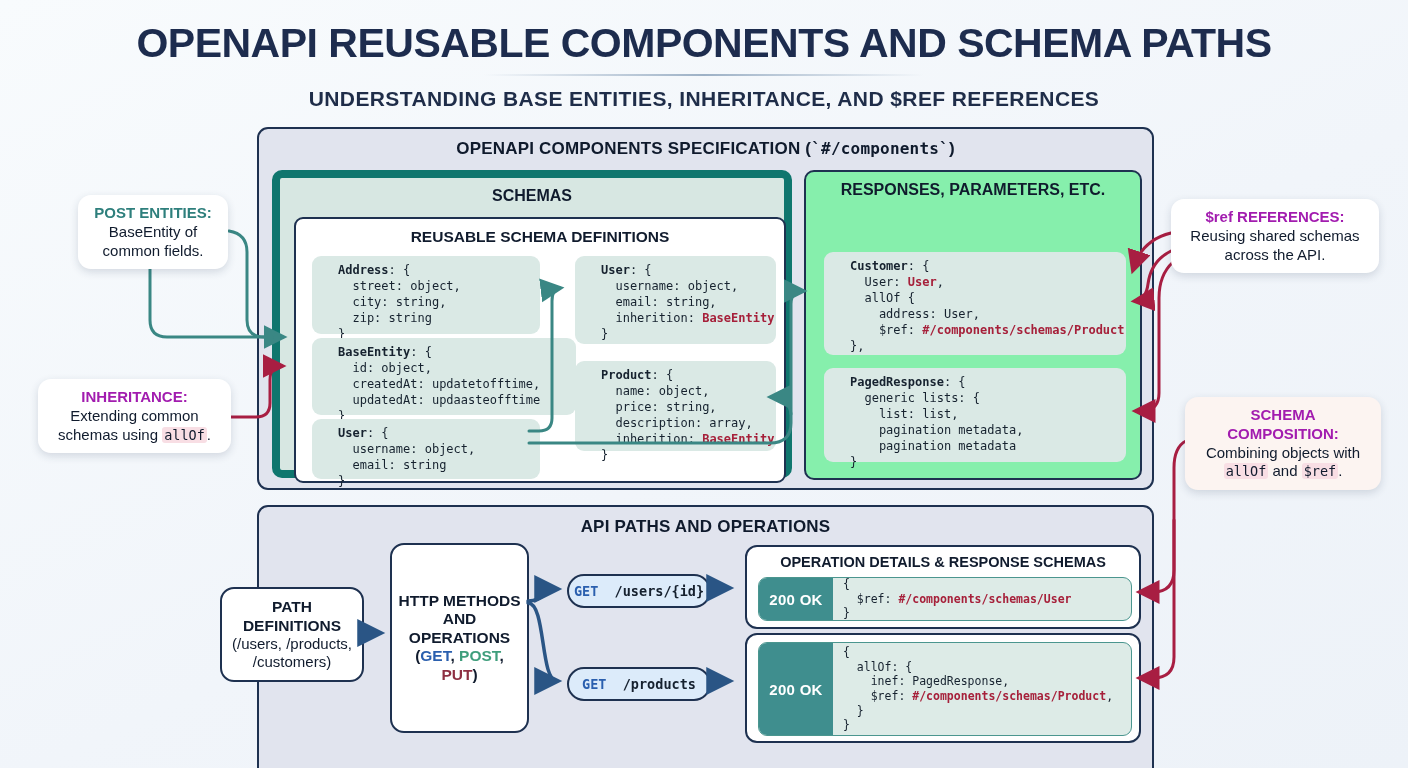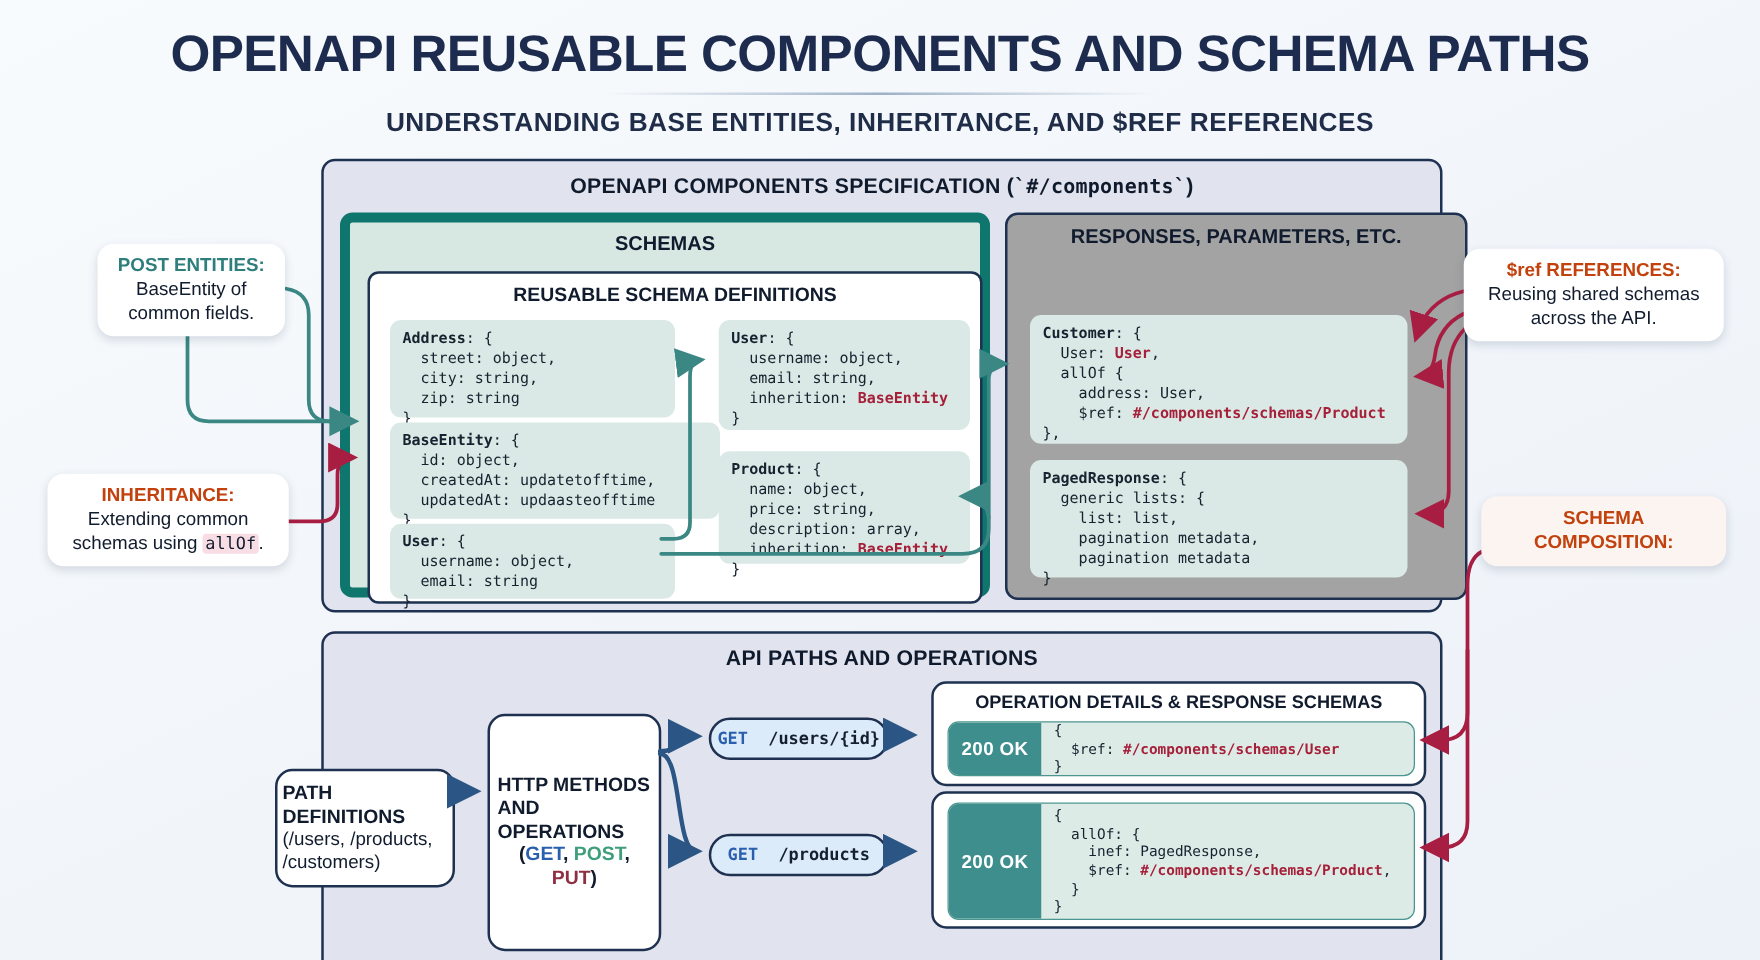--- a/index.html
+++ b/index.html
@@ -38,70 +38,70 @@
     border-radius: 11px;
   }
   .box-header { text-align: center; font-size: 17px; font-weight: bold; letter-spacing: .2px; color: #0f1a2c; }
   .mono-inline { font-family: "DejaVu Sans Mono", monospace; font-size: 16px; font-weight: bold; }
 
   .schemas-panel {
     left: 13px; top: 41px; width: 520px; height: 308px;
     background: #d7e7e2; border: 8px solid #0f766e; border-radius: 10px;
   }
   .responses-panel {
-    left: 545px; top: 41px; width: 370px; height: 310px;
-    background: #a3a3a3; border: 2px solid #1e3150; border-radius: 10px;
+    left: 545px; top: 41px; width: 338px; height: 310px;
+    background: #86efac; border: 2px solid #1e3150; border-radius: 10px;
   }
   .panel-label { text-align: center; font-size: 16px; font-weight: bold; margin-top: 9px; color: #101b2d; }
 
   .defs-box {
     left: 14px; top: 39px; width: 492px; height: 266px;
     background: #fff; border: 2px solid #1e3150; border-radius: 9px;
   }
   .defs-title { text-align: center; font-size: 15.5px; font-weight: bold; margin-top: 9px; }
 
   .mint-block {
     position: absolute;
     background: #dae9e5;
     border-radius: 9px;
-    padding: 7px 10px;
+    padding: 7px 26px;
   }
   .code { font-family: "DejaVu Sans Mono", monospace; font-size: 12px; line-height: 1.33; color: #16222f; }
   .code div { white-space: pre; }
   .code .k { font-weight: bold; }
   .code .r { color: #a6203a; font-weight: bold; }
 
   
   .callout {
     background: #fff;
     border-radius: 13px;
     padding: 9px 10px;
     text-align: center;
     box-shadow: 0 3px 8px rgba(30,49,80,.16);
     font-size: 15px; line-height: 1.25;
     z-index: 6;
   }
   .callout .c-title { font-weight: bold; font-size: 15px; }
   .t-teal { color: #2e7f7c; }
-  .t-crimson { color: #c2410c; }
+  .t-crimson { color: #a21caf; }
   .m {
     font-family: "DejaVu Sans Mono", monospace;
     font-size: 13.5px;
     background: #f8dee4;
     border-radius: 3px;
     padding: 0 2px;
   }
   .pinkish { background: #fcf4f1; }
 
   
   .white-node {
     position: absolute;
     background: #fff; border: 2.5px solid #1e3150; border-radius: 14px;
     display: flex; flex-direction: column; align-items: center; justify-content: center;
-    text-align: left; z-index: 3; margin-top: 28px;
+    text-align: center; z-index: 3;
   }
   .node-title { font-weight: bold; font-size: 15.5px; line-height: 1.2; }
   .node-sub { font-size: 15px; line-height: 1.2; }
   .g { color: #2a5fae; font-weight: bold; }
   .po { color: #3f9e7c; font-weight: bold; }
   .pu { color: #8e2f42; font-weight: bold; }
 
   .endpoint-pill {
     position: absolute;
     width: 144px; height: 34px;
@@ -215,20 +215,21 @@
   <div class="c-body"><span>Extending common schemas using </span><span class="m">allOf</span><span>.</span></div>
 </div>
 
 <div class="abs callout" style="left:1171px; top:199px; width:208px;">
   <div class="c-title t-crimson">$ref REFERENCES:</div>
   <div class="c-body"><span>Reusing shared schemas across the API.</span></div>
 </div>
 
 <div class="abs callout pinkish" style="left:1185px; top:397px; width:196px;">
   <div class="c-title t-crimson">SCHEMA COMPOSITION:</div>
+  <div class="c-body"><span>Combining objects with </span><span class="m">allOf</span><span> and </span><span class="m">$ref</span><span>.</span></div>
 </div>
 
 <div class="abs outer-box" style="left:257px; top:505px; width:897px; height:289px;">
   <div class="box-header" style="margin-top:10px;">API PATHS AND OPERATIONS</div>
 
   <div class="white-node" style="left:131px; top:36px; width:139px; height:190px; padding:6px;">
     <div class="node-title">HTTP METHODS AND OPERATIONS</div>
     <div class="node-title"><span>(</span><span class="g">GET</span><span>, </span><span class="po">POST</span><span>,</span></div>
     <div class="node-title"><span class="pu">PUT</span><span>)</span></div>
   </div>

